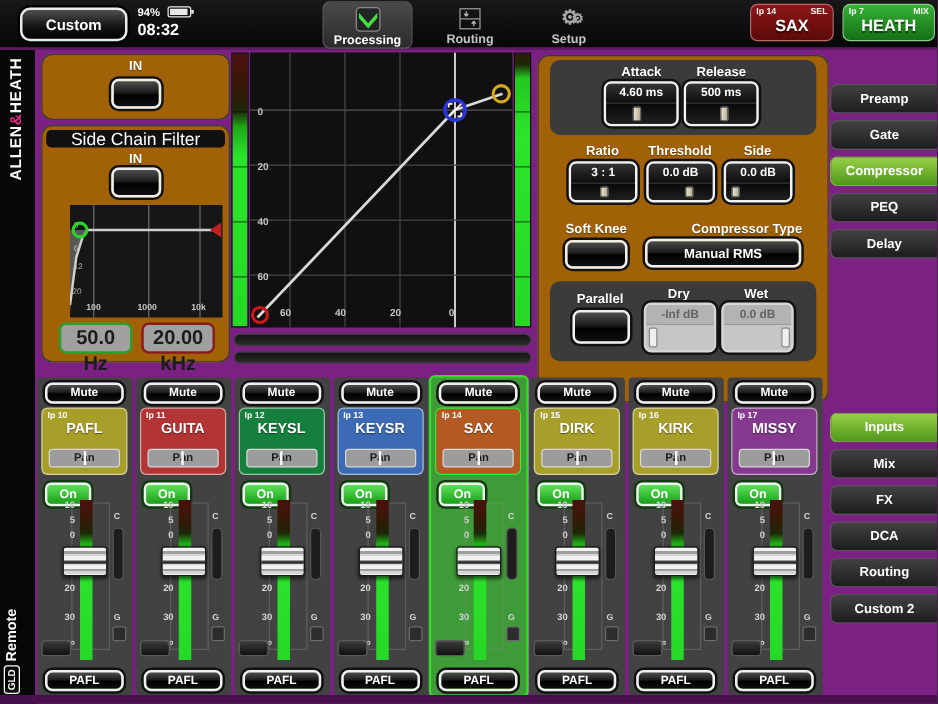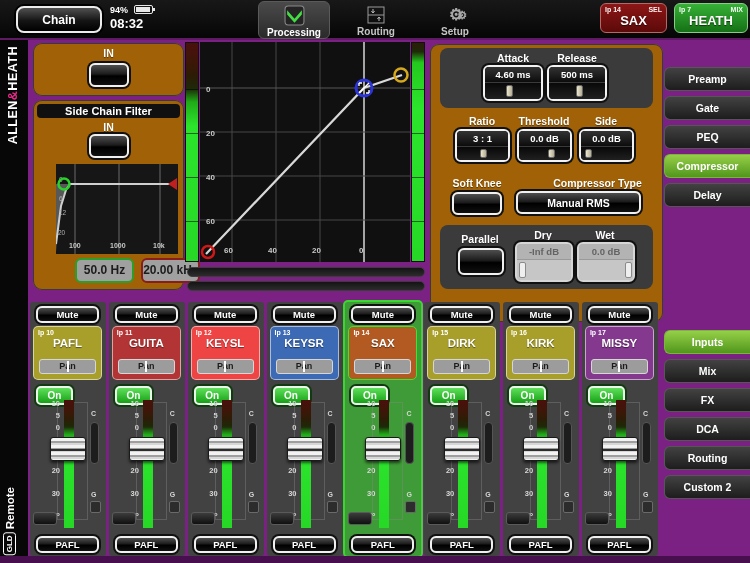--- a/index.html
+++ b/index.html
@@ -124,34 +124,34 @@
   .inf-btn { position:absolute; left:3px; top:210px; width:24px; height:13px; border-radius:3px;
     background:linear-gradient(#3c3c3c,#101010); border:1px solid #5a5a5a; }
   #bottombar { position:absolute; left:0; bottom:0; width:750px; height:7px; background:#470f4d; }
 
   .watermark { position:absolute; left:228px; top:496px; font-size:46px; font-weight:bold;
     color:rgba(218,218,218,.40); letter-spacing:1px; pointer-events:none;
     text-shadow:0 0 2px rgba(255,255,255,.25); }
 
   .in-btn { width:40px; height:24px; }
   .freq-btn { position:absolute; width:59px; height:25px; background:#a0a0a0; border-radius:6px;
-    color:#1c1c1c; font-weight:bold; font-size:12px; text-align:center; line-height:21px;margin-left:28px; }
+    color:#1c1c1c; font-weight:bold; font-size:16px; text-align:center; line-height:21px; }
   .hpf { border:2.5px solid #2aa02a; }
   .lpf { border:2.5px solid #8a1c1c; }
   .sc-header { position:absolute; left:4px; top:4px; right:4px; height:14px; background:#101010;
-    border-radius:4px; color:#fff; font-size:11px; font-weight:bold; text-align:center;
+    border-radius:4px; color:#fff; font-size:14px; font-weight:normal; text-align:center;
     line-height:14px; }
 </style>
 </head>
 <body>
 
 <div id="app">
 
   <div id="topbar">
-    <div class="logout-btn">Chain</div>
+    <div class="logout-btn">Custom</div>
     <span class="batt-txt">94%</span>
     <span class="batt-icon"></span>
     <span class="clock">08:32</span>
 
     <div class="top-tab selected" style="left:258px; width:72px;">
       <div class="ticon">
         <svg width="21" height="21" viewBox="0 0 20 20">
           <rect x="1" y="1" width="18" height="18" rx="3" fill="#242424" stroke="#8a8a8a"></rect>
           <path d="M3 5 L10 13 L17 5 L17 9 L10 17 L3 9 Z" fill="#44dd44"></path>
         </svg>
@@ -332,22 +332,22 @@
       <div class="track">
           <div class="handle" style="left: 86%;"></div>
         </div>
     </div>
   </div>
 
   <div class="abs" style="right:0; top:67px; width:86px;">
 
   <div class="side-tab"><span>Preamp</span></div>
       <div class="side-tab"><span>Gate</span></div>
+      <div class="side-tab selected"><span>Compressor</span></div>
       <div class="side-tab"><span>PEQ</span></div>
-      <div class="side-tab selected"><span>Compressor</span></div>
       <div class="side-tab"><span>Delay</span></div>
     </div>
 
   <div id="strips">
 
   <div class="strip">
         <div class="strip-btn glossy-btn" style="top:4px;">Mute</div>
         <div class="plate" style="background-color: rgb(168, 159, 43);">
           <span class="ip">Ip 10</span>
           <span class="nm">PAFL</span>
@@ -395,21 +395,21 @@
         <span class="c-label" style="top:108px;">C</span>
         <div class="c-slot"></div>
         <span class="g-label" style="top:189px;">G</span>
         <div class="g-btn"></div>
         <div class="inf-btn"></div>
         <div class="fcap"></div>
         <div class="strip-btn glossy-btn" style="top:234px;">PAFL</div>
       </div>
       <div class="strip">
         <div class="strip-btn glossy-btn" style="top:4px;">Mute</div>
-        <div class="plate" style="background-color: #ef4444;">
+        <div class="plate" style="background-color: #15803d;">
           <span class="ip">Ip 12</span>
           <span class="nm">KEYSL</span>
           <div class="pan">
             <span>Pan</span>
             <span class="pan-line"></span>
           </div>
         </div>
         <div class="on-btn">On</div>
         <span class="ftick" style="top:97px;">10</span>
         <span class="ftick" style="top:109px;">5</span>

